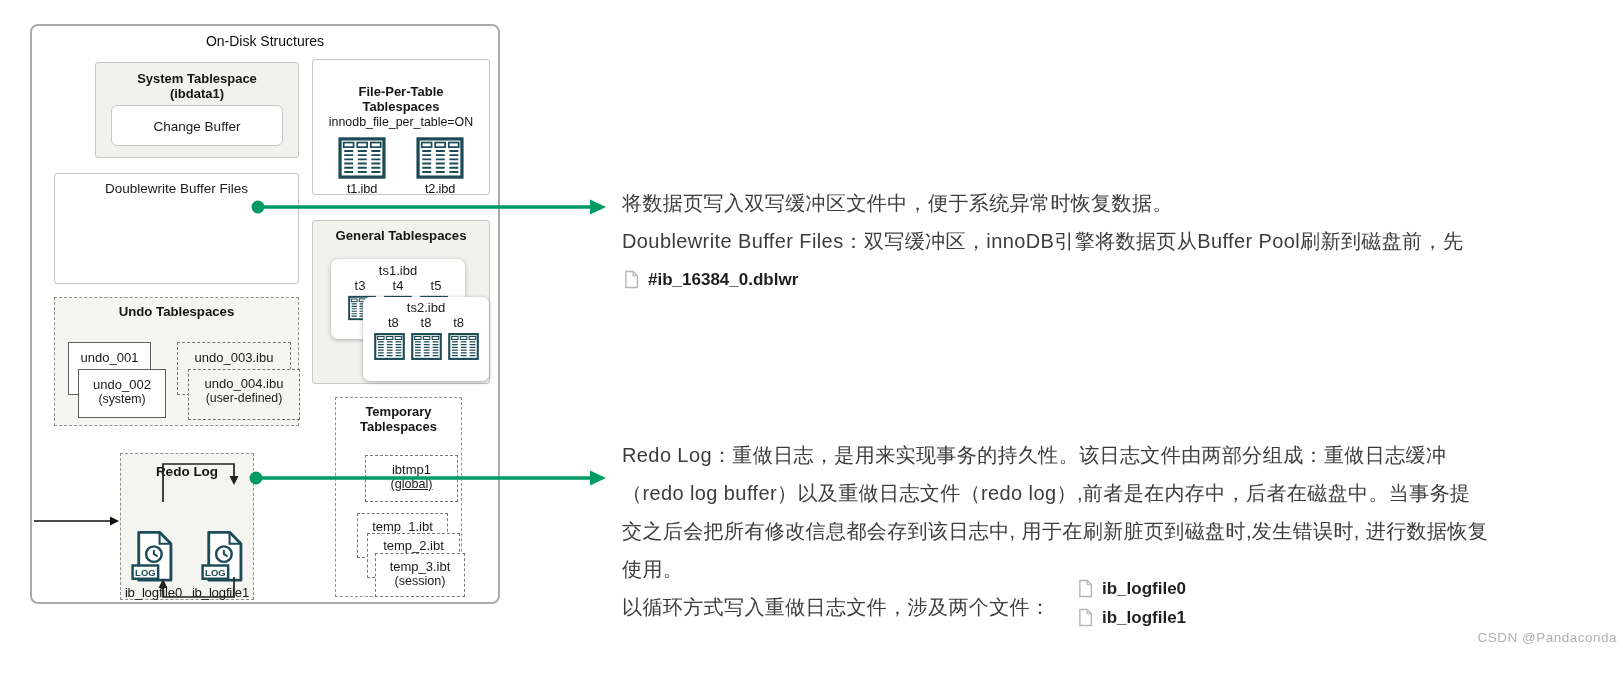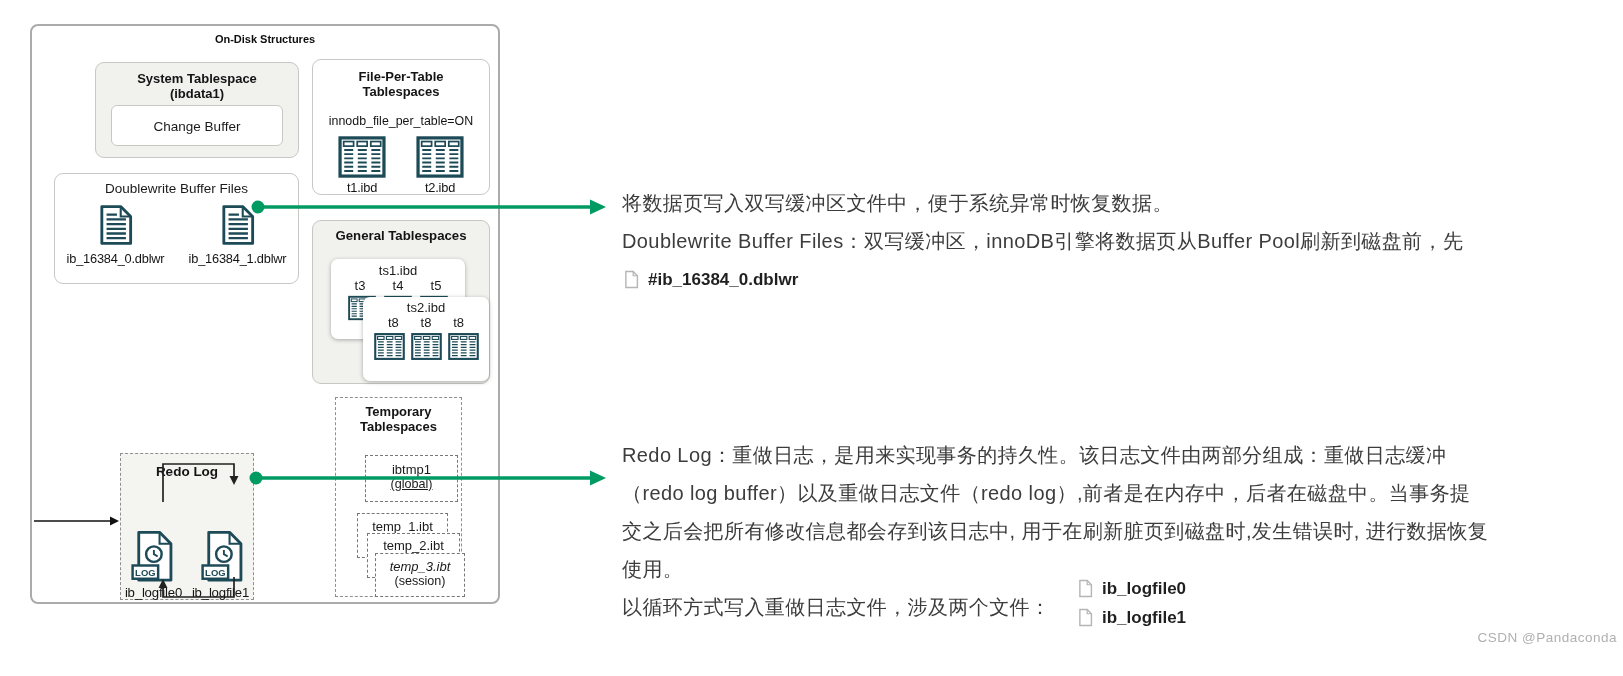--- a/index.html
+++ b/index.html
@@ -2,22 +2,22 @@
 <html><head>
 <meta charset="utf-8">
 <style>
   html,body{margin:0;padding:0;background:#fff;}
   .canvas{position:relative;width:1623px;height:676px;background:#fff;overflow:hidden;
           font-family:"Liberation Sans","DejaVu Sans",sans-serif;color:#1a1a1a;}
   
   .diagram{position:absolute;left:30px;top:24px;width:466px;height:576px;
            border:2px solid #ababab;border-radius:8px;background:#fff;}
   .dg-title{position:absolute;left:0;top:7px;width:100%;text-align:center;
-            font-weight:bold;font-size:11px;color:#0d0d0d;}
-  .box{position:absolute;background:#fff;border:1px solid #c7c7c4;border-radius:9px;box-sizing:border-box;}
+            font-weight:normal;font-size:14px;color:#0d0d0d;}
+  .box{position:absolute;background:#fff;border:1px solid #c7c7c4;border-radius:3px;box-sizing:border-box;}
   .gray{background:#f1f1ee;}
   .dash{position:absolute;border:1.5px dashed #8f8f8f;background:#f5f5f2;box-sizing:border-box;}
   .bt{font-weight:bold;font-size:13px;line-height:15px;text-align:center;color:#141414;}
   .rt{font-size:12.4px;line-height:15px;text-align:center;color:#141414;}
   .lbl{font-size:12.8px;text-align:center;color:#141414;letter-spacing:-0.2px;}
   .iconcol{display:flex;flex-direction:column;align-items:center;}
   .row{display:flex;justify-content:center;align-items:center;}
   
   .mini{position:absolute;box-sizing:border-box;background:#fff;border:1.3px solid #5f5f5f;text-align:center;}
   .minidash{position:absolute;box-sizing:border-box;background:#f5f5f2;border:1.3px dashed #777;text-align:center;}
@@ -68,57 +68,60 @@
   <div class="diagram">
     <div class="dg-title">On-Disk Structures</div>
 
     <div class="box gray" style="left:63px;top:36px;width:204px;height:96px;">
       <div class="bt" style="margin-top:8px;">System Tablespace</div>
       <div class="bt">(ibdata1)</div>
       <div class="box" style="left:15px;top:42px;width:172px;height:41px;border-radius:6px;line-height:41px;text-align:center;font-size:13.5px;">Change Buffer</div>
     </div>
 
     <div class="box" style="left:280px;top:33px;width:178px;height:136px;">
-      <div class="bt" style="margin-top:9px;">File-Per-Table</div>
+      <div class="bt" style="margin-top:24px;">File-Per-Table</div>
       <div class="bt">Tablespaces</div>
-      <div class="rt" style="margin-top:15px;">innodb_file_per_table=ON</div>
+      <div class="rt" style="margin-top:1px;">innodb_file_per_table=ON</div>
       <div class="row" style="margin-top:7px;gap:30px;">
         <div class="iconcol">
           <svg class="ti" width="48" height="42">
               <use href="#i-table"></use>
             </svg>
           <div class="lbl" style="margin-top:2px;">t1.ibd</div>
         </div>
         <div class="iconcol">
           <svg class="ti" width="48" height="42">
               <use href="#i-table"></use>
             </svg>
           <div class="lbl" style="margin-top:2px;">t2.ibd</div>
         </div>
       </div>
     </div>
 
     <div class="box" style="left:22px;top:147px;width:245px;height:111px;">
       <div style="margin-top:7px;font-size:13.5px;text-align:center;">Doublewrite Buffer Files</div>
-      <div class="row" style="margin-top:8px;gap:6px;">
-        <div class="iconcol" style="width:116px;">
-          <svg class="ti" width="34" height="42">
-              <use href="#i-doc"></use>
-            </svg>
-          <div class="lbl" style="margin-top:5px;">ib_16384_0.dblwr</div>
-        </div>
-        <div class="iconcol" style="width:116px;">
-          <svg class="ti" width="34" height="42">
-              <use href="#i-doc"></use>
-            </svg>
-          <div class="lbl" style="margin-top:5px;">ib_16384_1.dblwr</div>
-        </div>
-      </div>
-    </div>
-
+    </div>
+
+    <div class="dash" style="left:22px;top:271px;width:245px;height:129px;">
+      <div class="bt" style="margin-top:6px;font-size:13.2px;">Undo Tablespaces</div>
+      <div class="mini" style="left:13px;top:44px;width:83px;height:53px;">
+        <div style="margin-top:7px;font-size:13px;">undo_001</div>
+      </div>
+      <div class="mini" style="left:23px;top:71px;width:88px;height:49px;background:#fff;">
+        <div style="margin-top:7px;font-size:13px;">undo_002</div>
+        <div style="font-size:12.3px;">(system)</div>
+      </div>
+      <div class="minidash" style="left:122px;top:44px;width:114px;height:53px;">
+        <div style="margin-top:7px;font-size:13px;">undo_003.ibu</div>
+      </div>
+      <div class="minidash" style="left:133px;top:71px;width:112px;height:51px;">
+        <div style="margin-top:6px;font-size:13px;">undo_004.ibu</div>
+        <div style="font-size:12.3px;">(user-defined)</div>
+      </div>
+    </div>
 
     <div class="box gray" style="left:280px;top:194px;width:178px;height:164px;">
       <div class="bt" style="margin-top:7px;font-size:13.2px;">General Tablespaces</div>
       <div class="card" style="left:18px;top:38px;width:134px;height:80px;">
         <div style="margin-top:4px;font-size:13px;text-align:center;">ts1.ibd</div>
         <div style="display:flex;justify-content:space-around;padding:0 10px;font-size:13px;">
           <span>t3</span>
           <span>t4</span>
           <span>t5</span>
         </div>
@@ -162,21 +165,21 @@
         <div style="margin-top:6px;font-size:13px;">ibtmp1</div>
         <div style="font-size:12.6px;text-decoration:underline;">(global)</div>
       </div>
       <div class="minidash" style="left:21px;top:115px;width:91px;height:45px;background:#fff;">
         <div style="margin-top:5px;font-size:13px;">temp_1.ibt</div>
       </div>
       <div class="minidash" style="left:31px;top:135px;width:93px;height:45px;background:#fff;">
         <div style="margin-top:4px;font-size:13px;">temp_2.ibt</div>
       </div>
       <div class="minidash" style="left:39px;top:155px;width:90px;height:44px;background:#fff;">
-        <div style="margin-top:5px;font-size:13px;font-style:italic;">temp_3.ibt</div>
+        <div style="margin-top:5px;font-size:13px;">temp_3.ibt</div>
         <div style="font-size:12.6px;">(session)</div>
       </div>
     </div>
 
     <div class="dash" style="left:88px;top:427px;width:134px;height:147px;background:#f4f4f1;">
       <div class="bt" style="margin-top:10px;font-size:13.5px;">Redo Log</div>
       <div class="row" style="position:absolute;left:0;top:76px;width:100%;gap:26px;">
         <svg class="ti" width="44" height="53">
             <use href="#i-log"></use>
           </svg>

